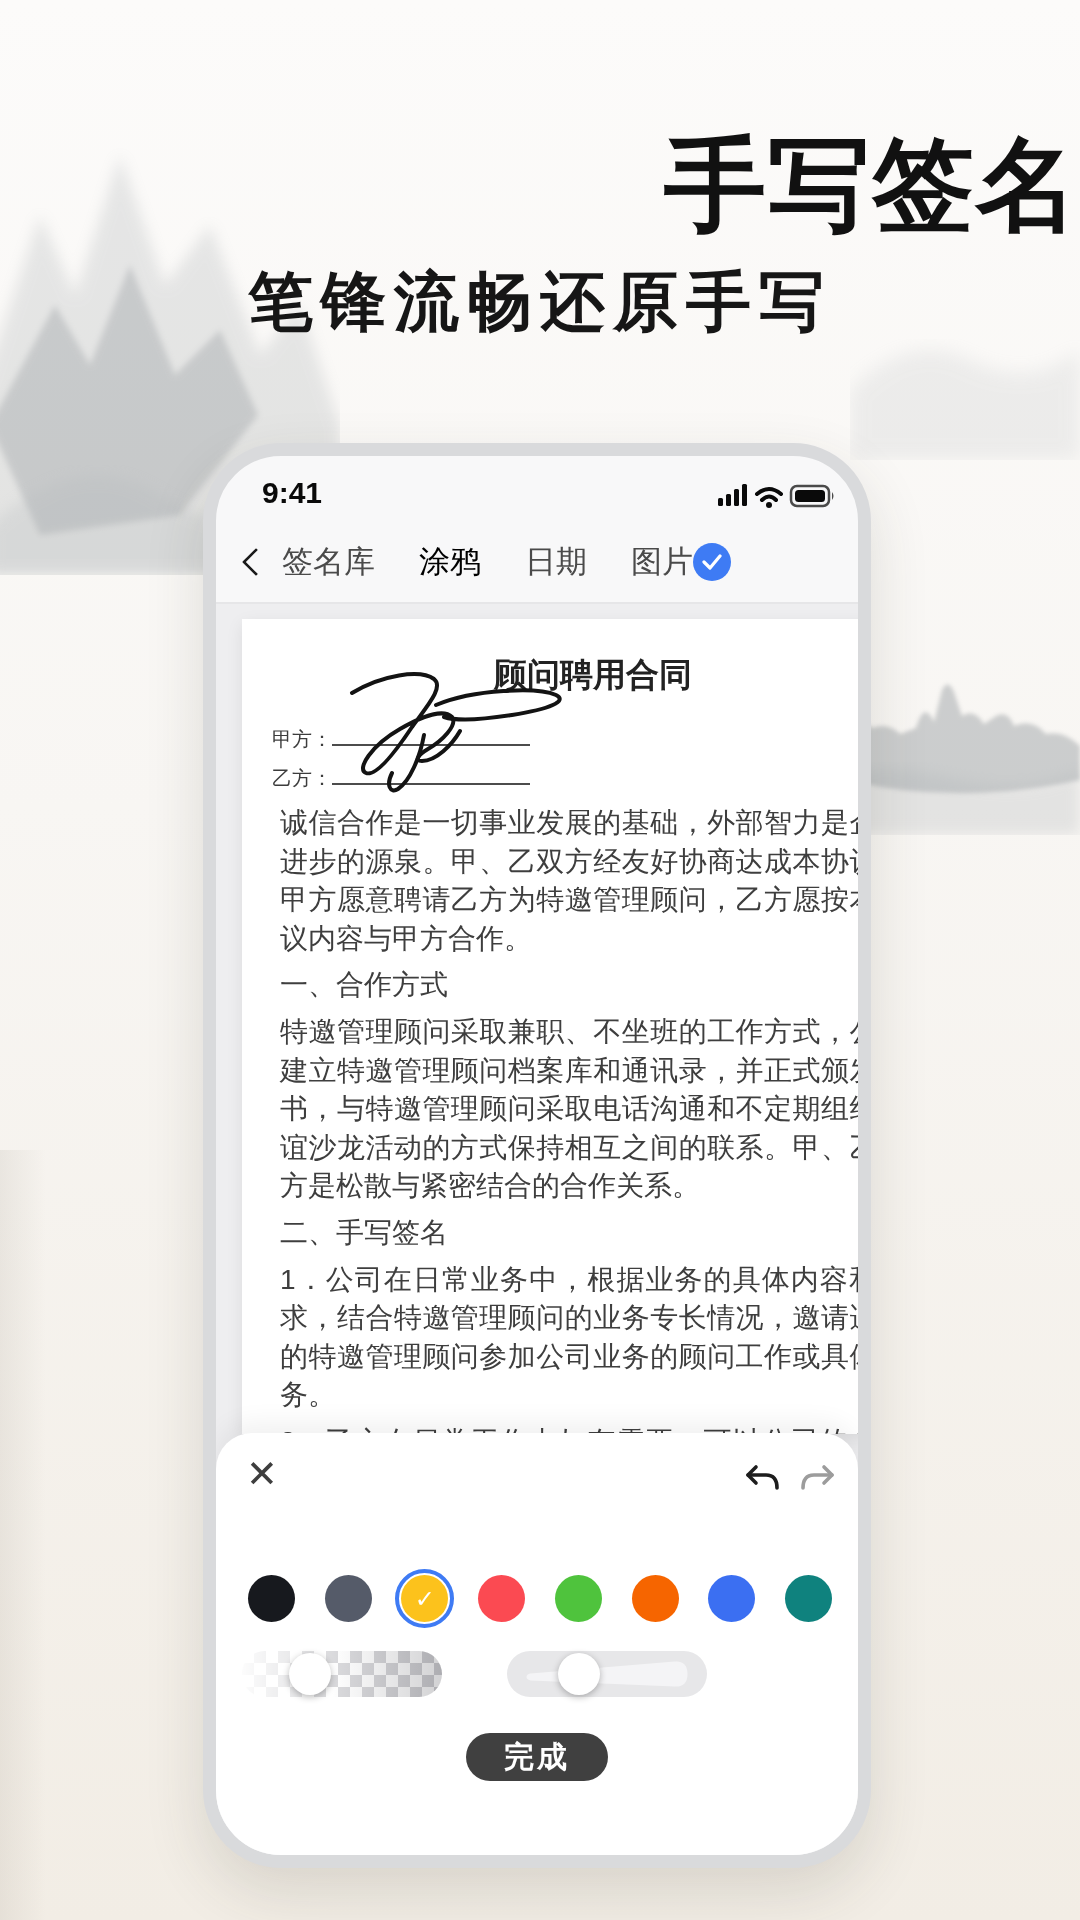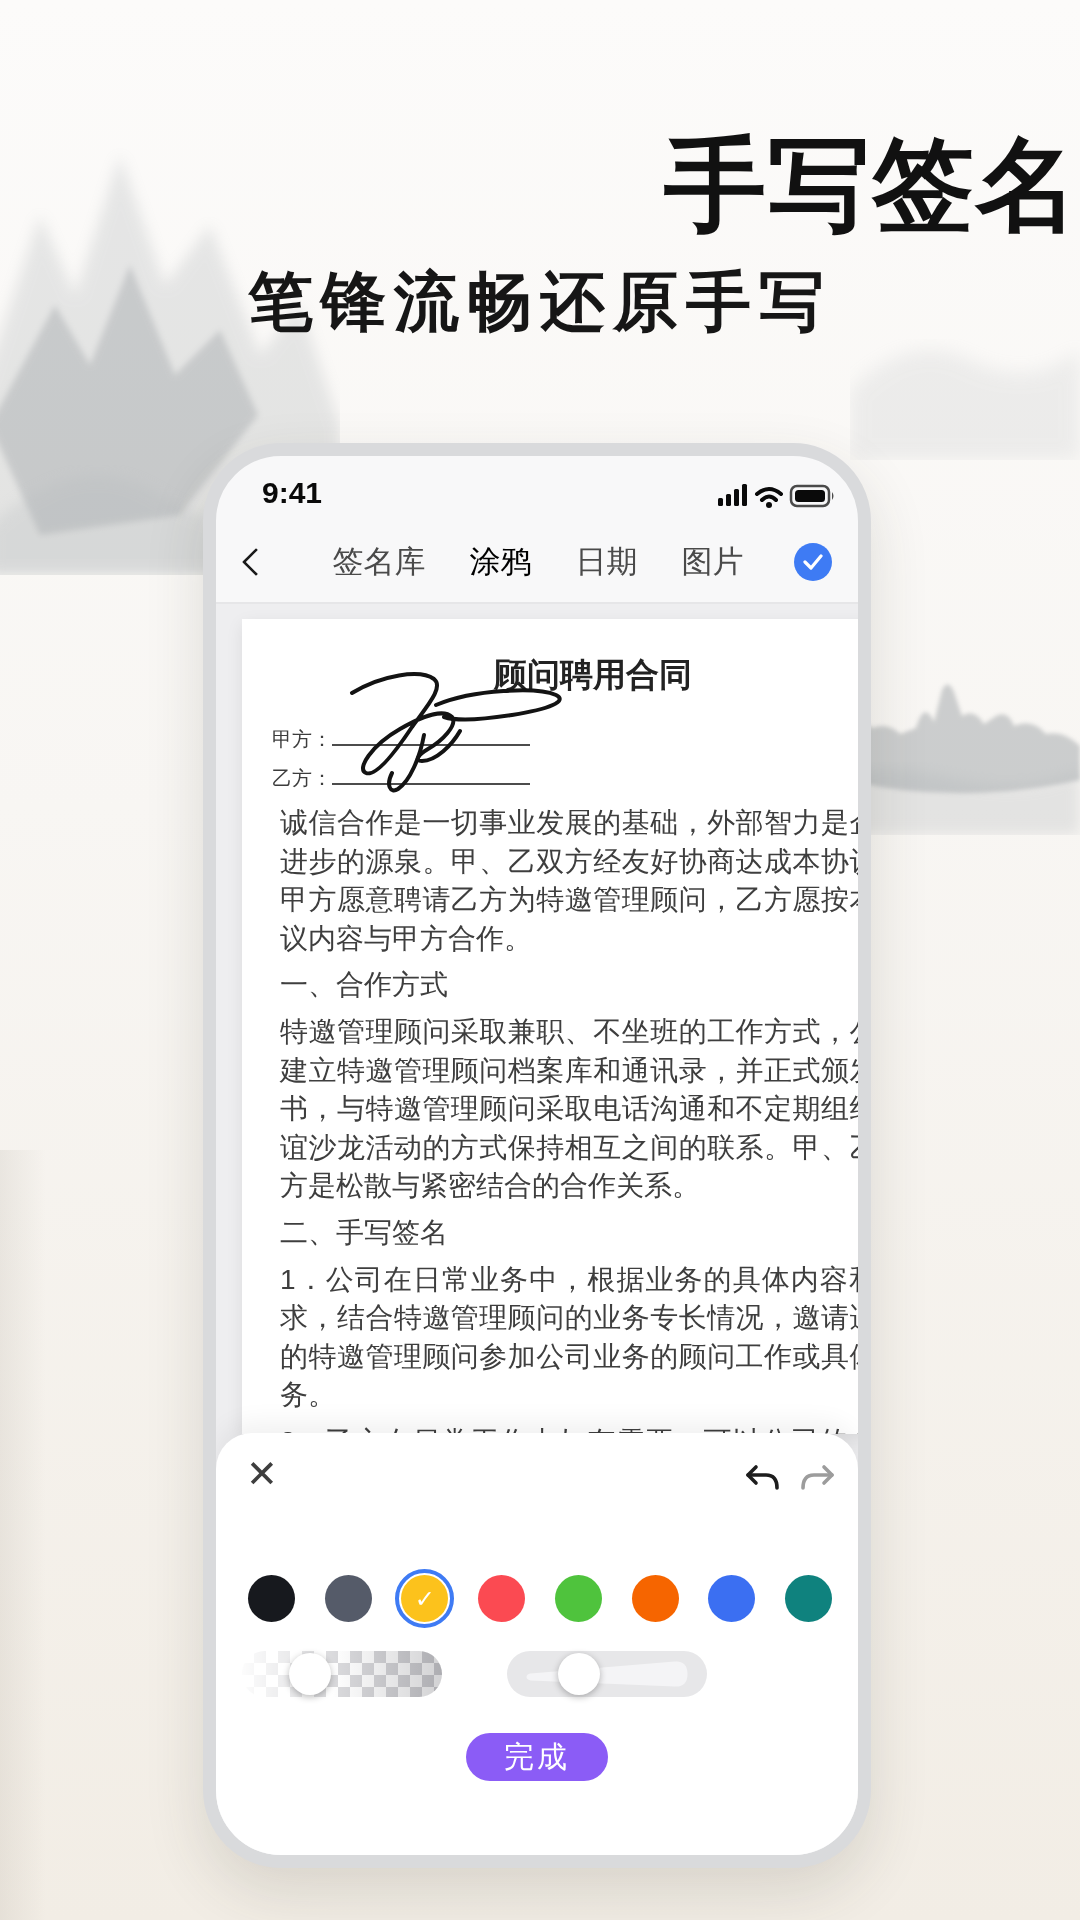--- a/index.html
+++ b/index.html
@@ -16,21 +16,21 @@
     font-family:Liberation Serif, serif;font-weight:700;
     font-size:65px;color:#161616;letter-spacing:8px;}
   .mountains{position:absolute;pointer-events:none;}
   
   .phone{position:absolute;left:203px;top:443px;width:668px;height:1425px;
     box-sizing:border-box;border:13px solid #d9dadc;border-radius:78px;
     background:#f8f8f9;overflow:hidden;box-shadow:0 24px 60px rgba(60,55,45,0.14);padding-left:12px;}
   .statusbar-time{position:absolute;left:46px;top:20px;font-size:30px;font-weight:700;color:#0a0a0a;}
   .status-icons{position:absolute;right:22px;top:26px;width:118px;height:28px;}
   .navbar{position:absolute;left:0;top:66px;width:100%;height:80px;box-sizing:border-box;
-    padding:0 26px 0 30px;display:flex;align-items:center;justify-content:space-between;}
+    padding:0 26px 0 30px;display:flex;align-items:center;}
   .back-btn{width:36px;height:36px;display:flex;align-items:center;justify-content:flex-start;}
   .chev{display:inline-block;width:17px;height:17px;border-left:3.5px solid #1b1b1b;
     border-bottom:3.5px solid #1b1b1b;transform:rotate(45deg);border-radius:1px;}
   .tabs{display:flex;align-items:center;gap:44px;}
   .tab{font-size:31px;color:#4a4a4a;}
   .tab.active{color:#000000;font-weight:400;}
   .confirm-btn{width:38px;height:38px;border-radius:50%;display:flex;align-items:center;justify-content:center;}
   .confirm-btn svg{width:20px;height:16px;}
   .divider{position:absolute;left:0;top:146px;width:100%;height:2px;background:#e6e6e8;}
   .content{position:absolute;left:0;top:148px;width:100%;bottom:0;background:#eeeef0;}
@@ -207,16 +207,16 @@
       <div class="slider opacity">
         <div class="thumb" style="left: 34%;"></div>
       </div>
       <div class="slider width">
         <svg class="taper" viewBox="0 0 200 46">
           <path d="M24 25 L168 13 Q178 12 178 23 Q178 34 168 33 L24 27 Q20 26 24 25 Z" fill="#f4f4f6" stroke="#f4f4f6" stroke-width="5" stroke-linejoin="round"></path>
         </svg>
         <div class="thumb" style="left: 36%;"></div>
       </div>
 
-      <button class="done" style="background: #8b5cf6;">完成</button>
+      <button class="done" style="background: #404040; font-weight: bold;">完成</button>
     </div>
   </div>
 </div>
 
 </body></html>

